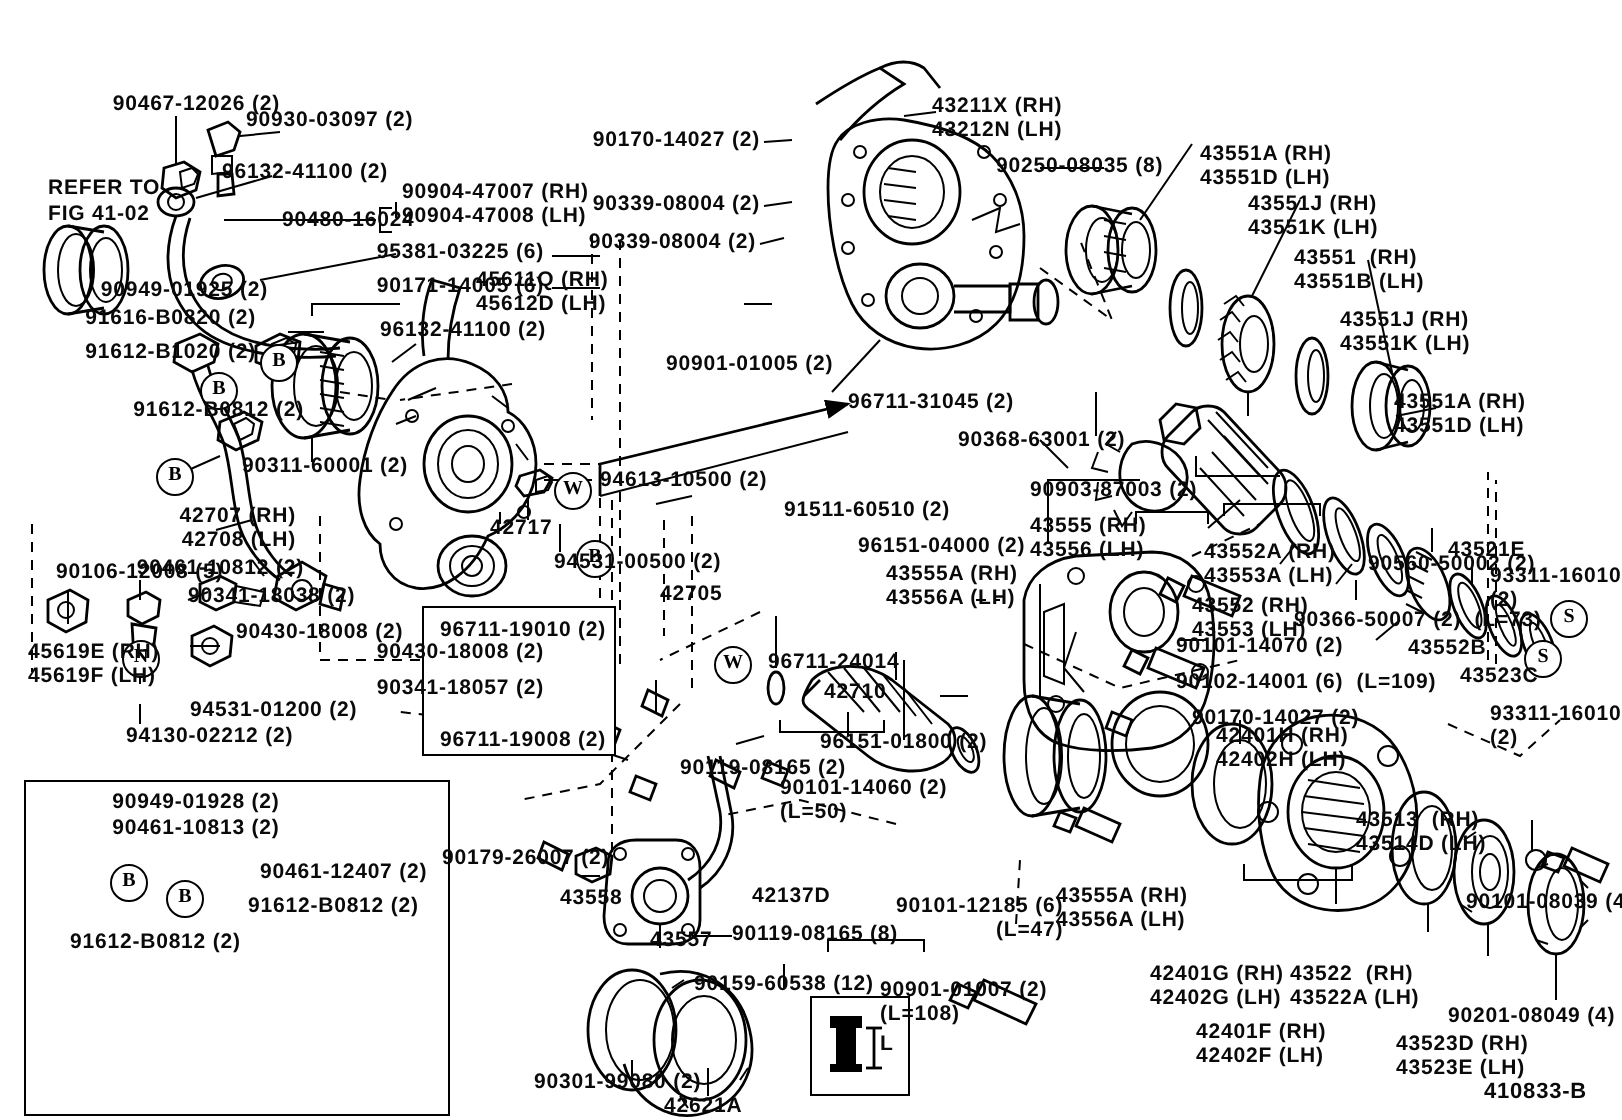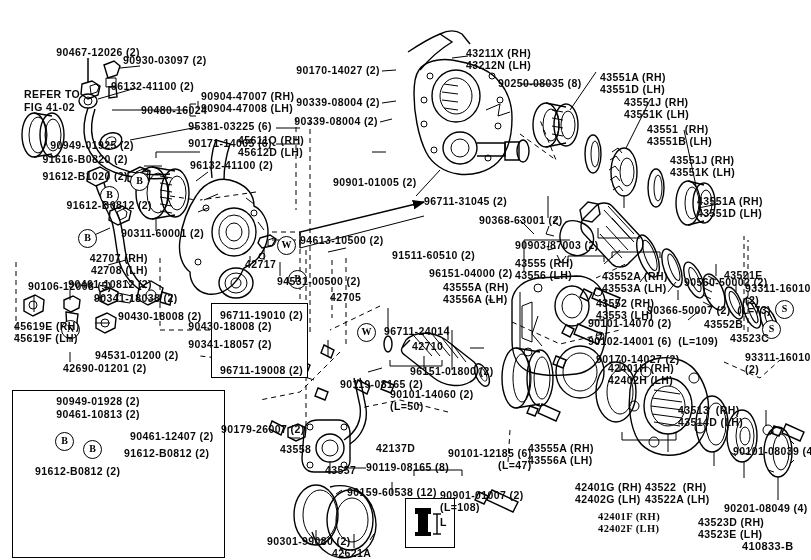--- a/index.html
+++ b/index.html
@@ -517,21 +517,21 @@
   <div class="lbl r" style="left:2px;top:200px;width:150px;">91612-B0812 (2)</div>
   <div class="lbl r" style="left:2px;top:235px;width:150px;margin-top:44px;">90461-10812 (2)</div>
   <div class="lbl" style="left:121px;top:228px;">90311-60001 (2)</div>
   <div class="lbl r" style="left:2px;top:253px;width:146px;">42707 (RH)
 42708 (LH)</div>
   <div class="lbl" style="left:28px;top:281px;">90106-12008 (5)</div>
   <div class="lbl" style="left:94px;top:293px;">90341-18038 (2)</div>
   <div class="lbl" style="left:118px;top:311px;">90430-18008 (2)</div>
   <div class="lbl" style="left:14px;top:321px;">45619E (RH)
 45619F (LH)</div>
-  <div class="lbl" style="left:63px;top:363px;">42690-01201 (2)</div>
+  <div class="lbl" style="left:63px;top:363px;">94130-02212 (2)</div>
   <div class="lbl" style="left:95px;top:350px;">94531-01200 (2)</div>
   <div class="lbl r" style="left:160px;top:321px;width:112px;">90430-18008 (2)</div>
   <div class="lbl r" style="left:160px;top:339px;width:112px;">90341-18057 (2)</div>
 
   <div class="lbl" style="left:24px;top:88px;line-height:13px;">REFER TO
 FIG 41-02</div>
 
   <div class="lbl c" style="left:38px;top:396px;width:120px;">90949-01928 (2)</div>
   <div class="lbl c" style="left:38px;top:409px;width:120px;">90461-10813 (2)</div>
   <div class="lbl" style="left:130px;top:431px;">90461-12407 (2)</div>
@@ -612,20 +612,20 @@
   <div class="lbl" style="left:608px;top:363px;">42401H (RH)
 42402H (LH)</div>
   <div class="lbl" style="left:678px;top:405px;">43513  (RH)
 43514D (LH)</div>
   <div class="lbl" style="left:733px;top:446px;">90101-08039 (4)</div>
   <div class="lbl" style="left:724px;top:503px;">90201-08049 (4)</div>
   <div class="lbl" style="left:575px;top:482px;">42401G (RH)
 42402G (LH)</div>
   <div class="lbl" style="left:645px;top:482px;">43522  (RH)
 43522A (LH)</div>
-  <div class="lbl" style="left:598px;top:511px;font-family:Liberation Serif, serif;">42401F (RH)
+  <div class="lbl" style="left:598px;top:511px;">42401F (RH)
 42402F (LH)</div>
   <div class="lbl" style="left:698px;top:517px;">43523D (RH)
 43523E (LH)</div>
 
   <div class="lbl big" style="left:742px;top:541px;">410833-B</div>
 
 </div>
 
 </body></html>

